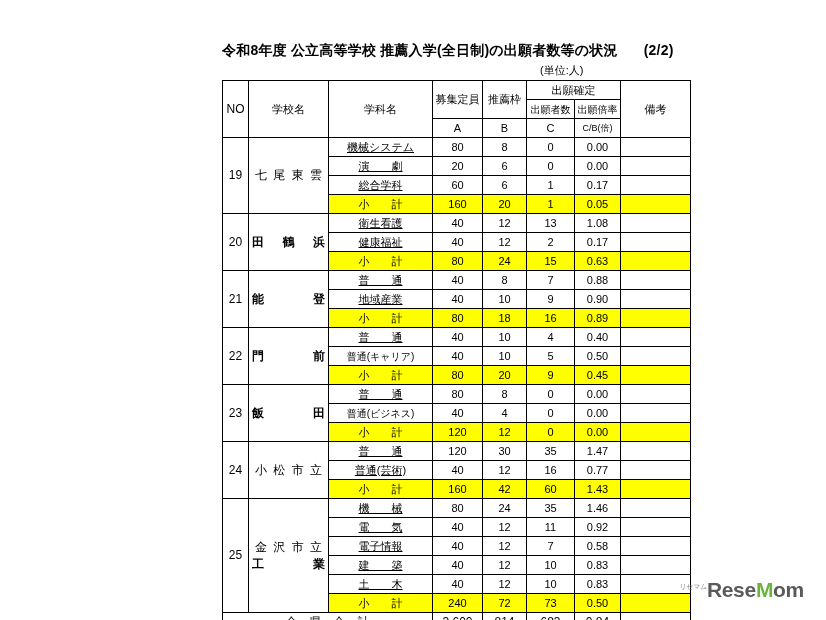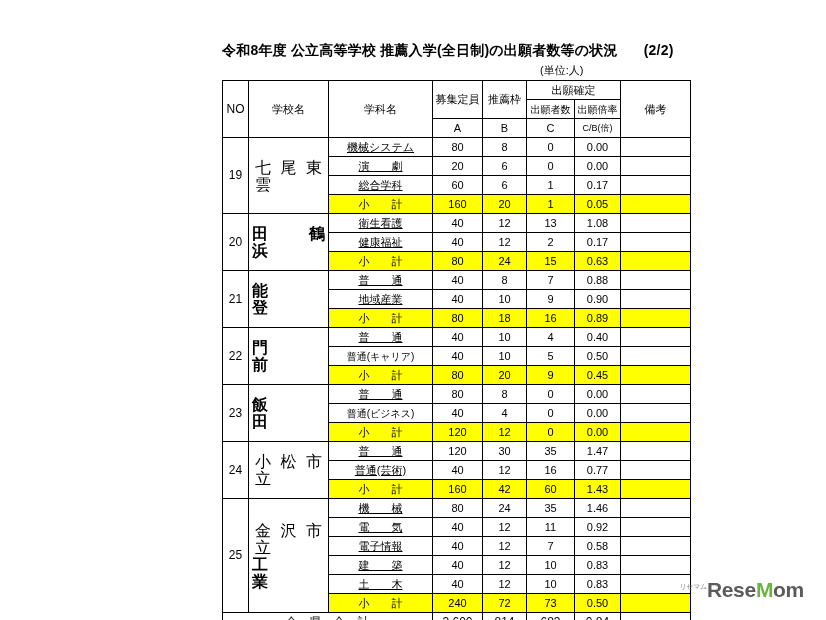--- a/index.html
+++ b/index.html
@@ -69,21 +69,21 @@
   .c-app     { width: 48px; }
   .c-rate    { width: 46px; }
   .c-remark  { width: 70px; }
 
   .hdr { font-size: 11px; }
   .hdr-sub { font-size: 10px; }
   .hdr-letter { font-size: 11px; }
   .hdr-letter-small { font-size: 9px; }
 
   .school-name {
-    font-size: 16px;
+    font-size: 12px;
     letter-spacing: 0;
   }
   .spread2 {
     display: block;
     text-align: justify;
     text-align-last: justify;
     padding: 0 6px;
   }
   .spread3 {
     display: block;

